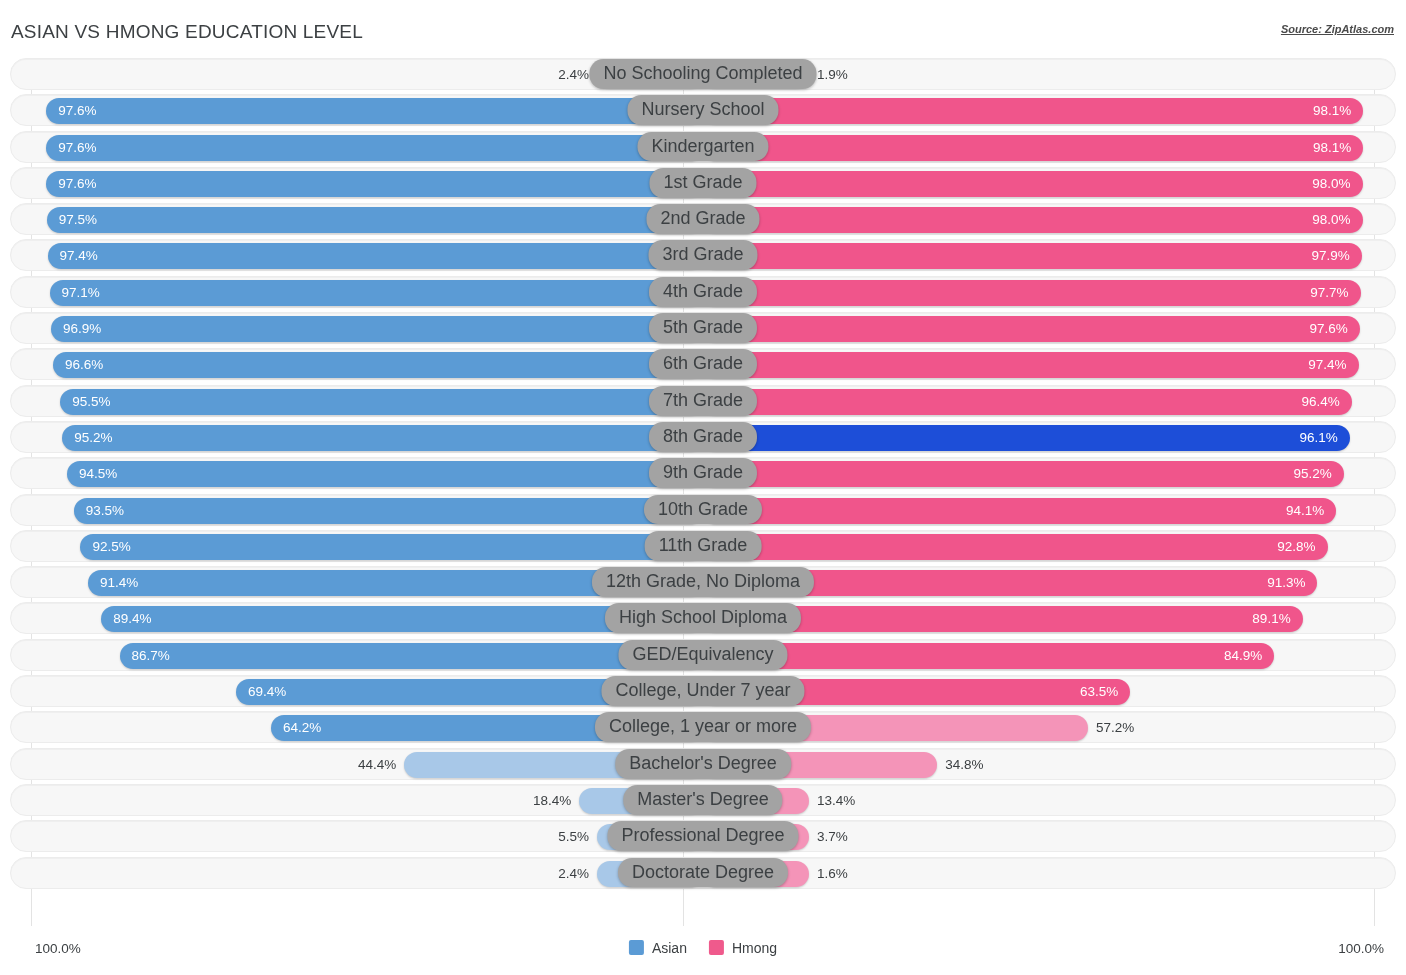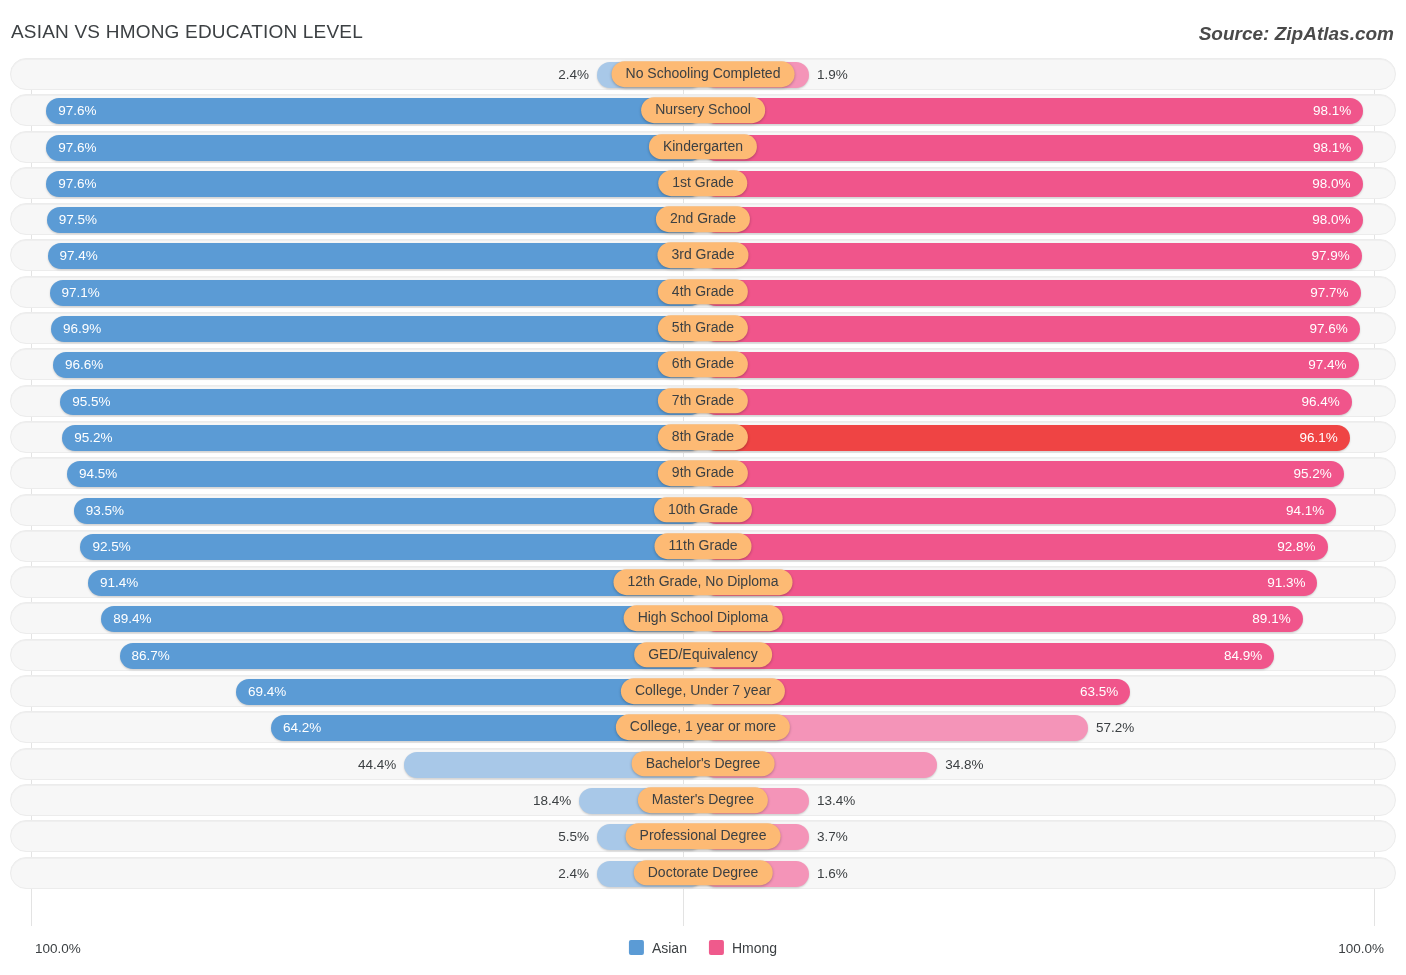--- a/index.html
+++ b/index.html
@@ -22,25 +22,26 @@
     left:11px; top:21px;
     font-size:19px;
     font-weight:400;
     letter-spacing:.2px;
     color:#3c4043;
     white-space:nowrap;
   }
   .source {
     position:absolute;
     right:12px; top:23px;
-    font-size:19px;
+    font-size:11px;
     font-style:italic;
     font-weight:600;
     color:#4a4a4a;
     white-space:nowrap;
+    text-decoration:underline;
   }
 
   
   .plot {
     position:relative;
     margin:0 10px;
     height:868px;
   }
   .gridline {
     position:absolute;
@@ -98,24 +99,24 @@
   
   .half.left  .bar-val.outside { right:100%; margin-right:8px; color:#3c4043; }
   .half.right .bar-val.outside { left:100%;  margin-left:8px;  color:#3c4043; }
 
   
   .pill {
     position:absolute;
     left:50%;
     top:50%;
     transform:translate(-50%,-50%);
-    background:#fdba74;
+    background:#a3a3a3;
     border-radius:14px;
     padding:5px 14px 6px;
-    font-size:14px;
+    font-size:18px;
     color:#3c4043;
     white-space:nowrap;
     box-shadow:0 1px 3px rgba(0,0,0,.28);
     z-index:3;
     line-height:1.05;
   }
 
   
   .footer {
     position:relative;
@@ -286,21 +287,21 @@
         </div>
         <div class="pill">7th Grade</div>
       </div>
       <div class="row">
         <div class="half left" style="width: 673px;">
           <div class="bar" style="width: 640.696px; background: rgb(91, 155, 213);">
             <span class="bar-val inside">95.2%</span>
           </div>
         </div>
         <div class="half right" style="width: 673px;">
-          <div class="bar" style="width: 646.753px; background: #ef4444;">
+          <div class="bar" style="width: 646.753px; background: #1d4ed8;">
             <span class="bar-val inside">96.1%</span>
           </div>
         </div>
         <div class="pill">8th Grade</div>
       </div>
       <div class="row">
         <div class="half left" style="width: 673px;">
           <div class="bar" style="width: 635.985px; background: rgb(91, 155, 213);">
             <span class="bar-val inside">94.5%</span>
           </div>

